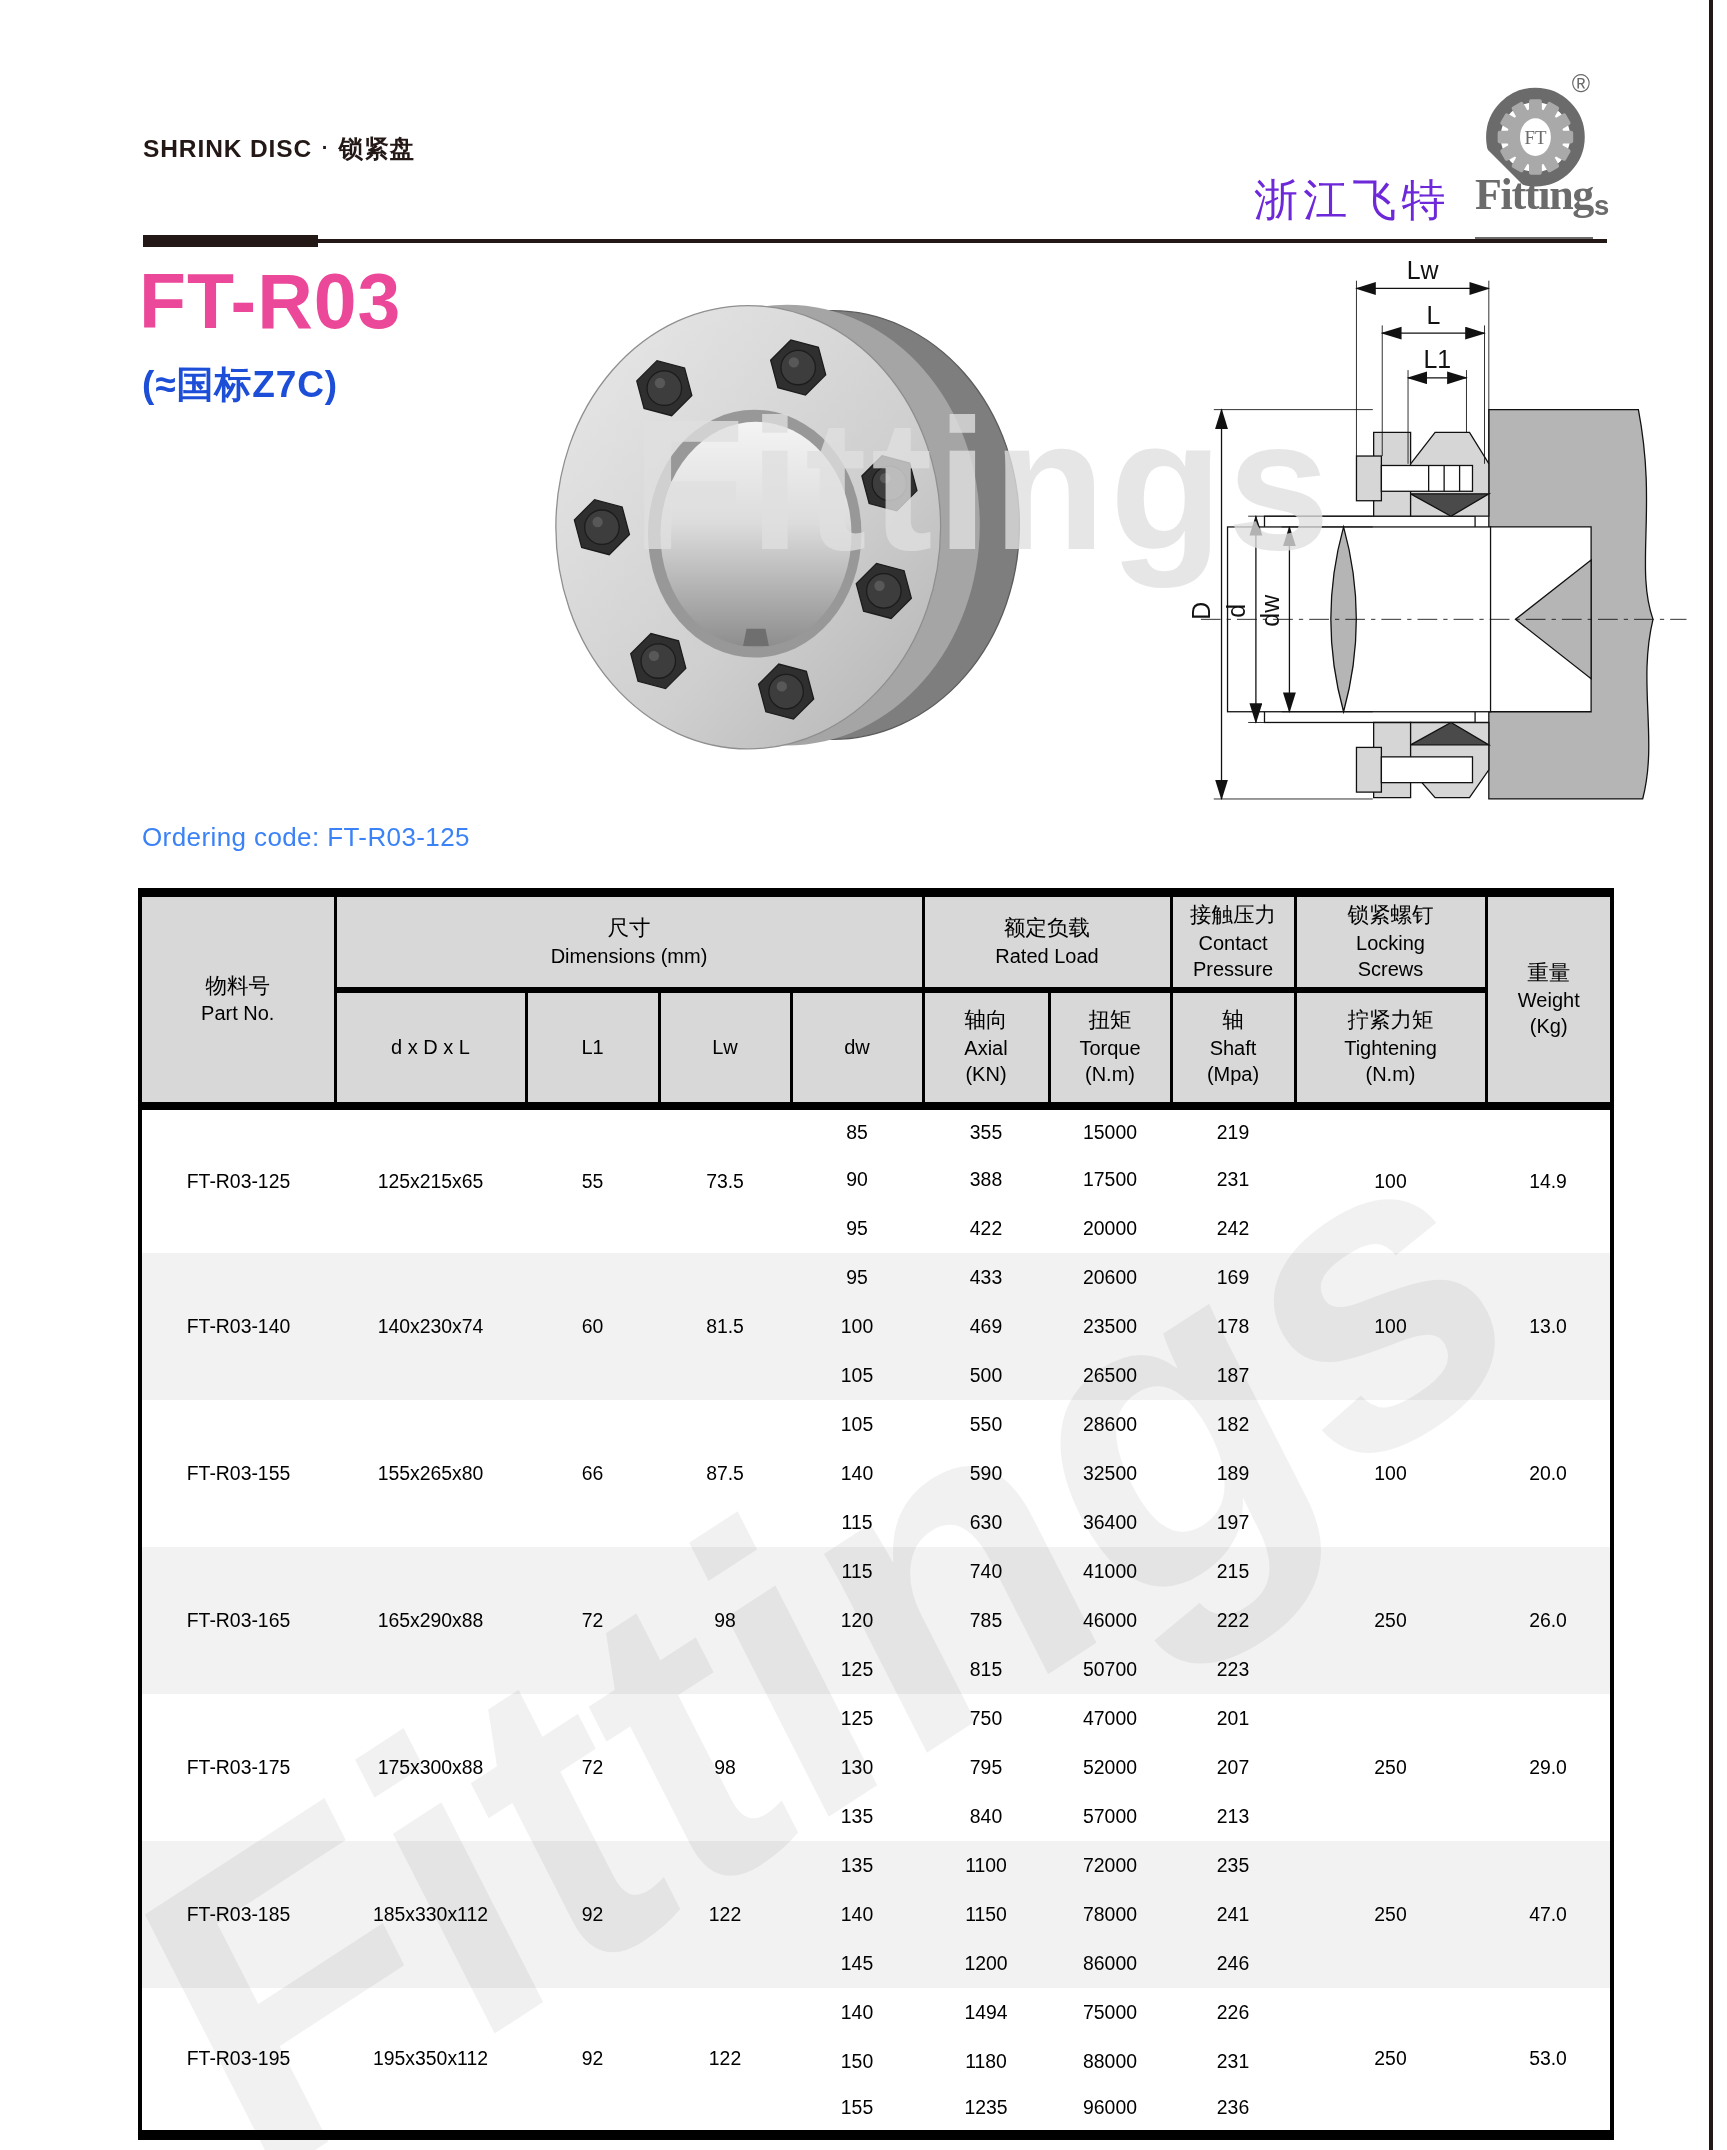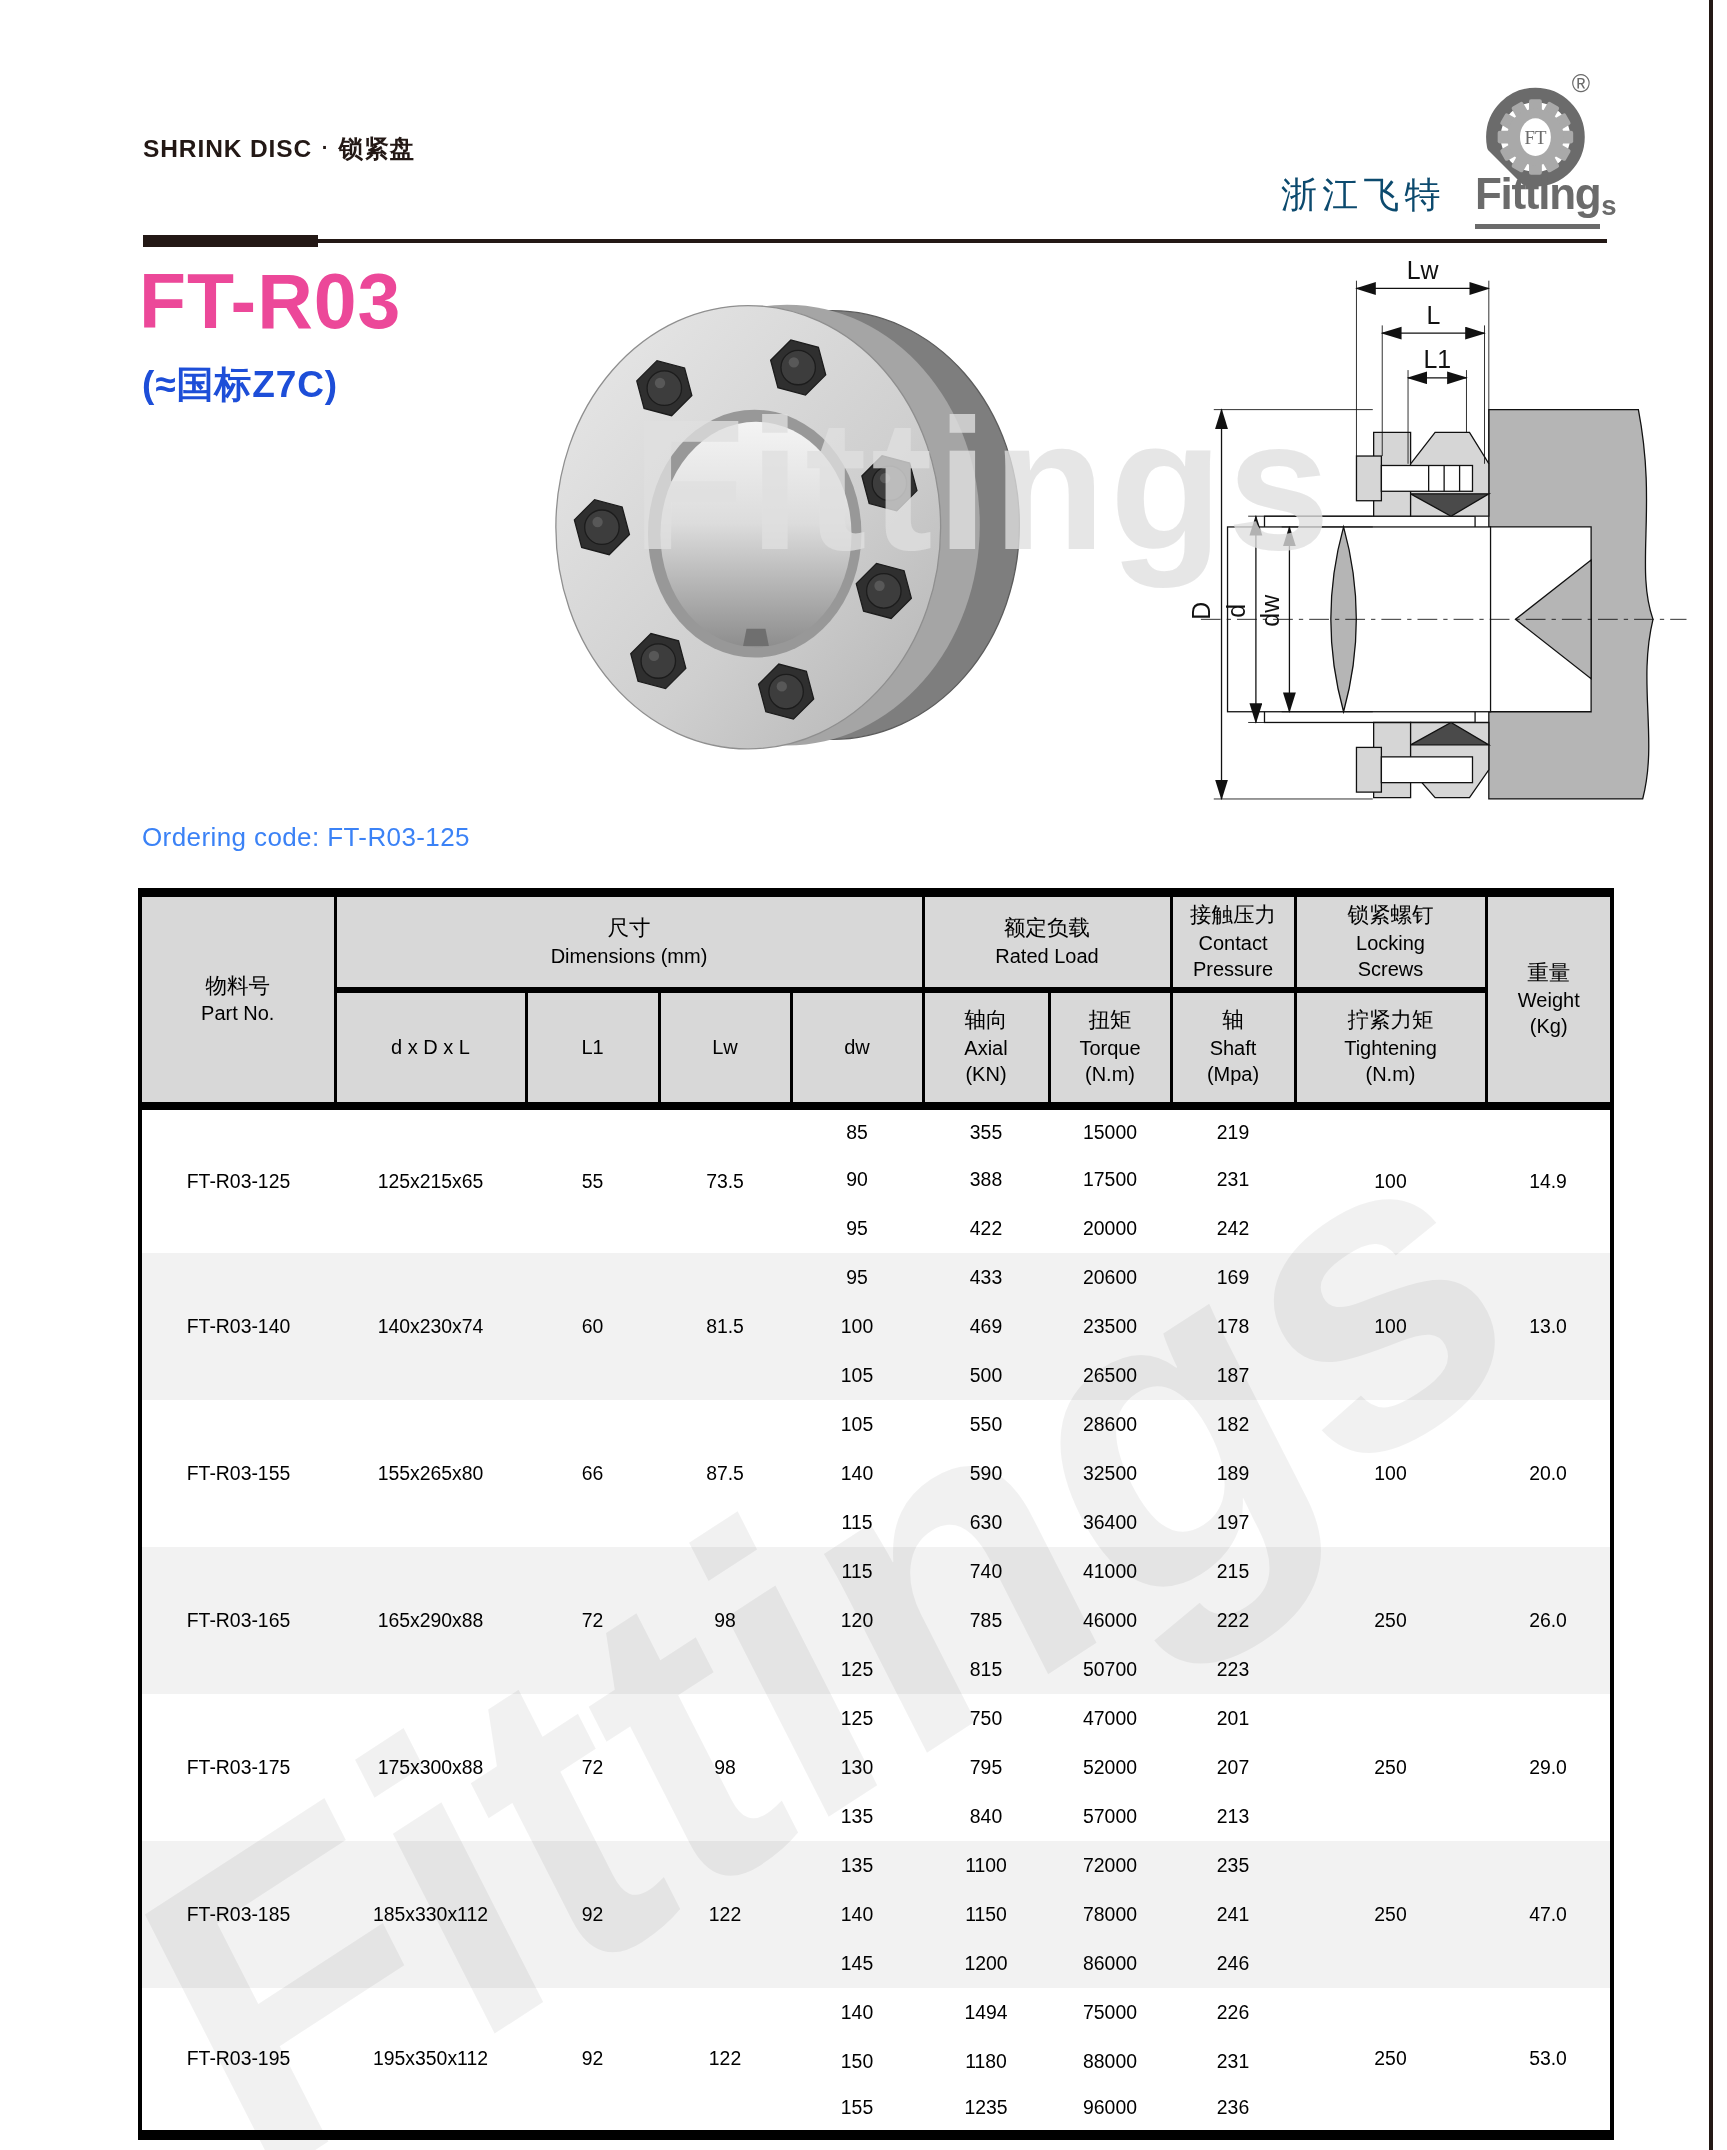--- a/index.html
+++ b/index.html
@@ -9,23 +9,23 @@
 
   
   .right-rule { position:absolute; left:1709px; top:0; width:4.3px; height:2317px; background:#231815; }
 
   
   .section-title { position:absolute; left:143px; top:132px; font-size:24.5px; font-weight:bold; color:#231815; letter-spacing:0.9px; white-space:nowrap; }
   .section-title .sep { margin:0 9.5px; font-size:20px; vertical-align:2.6px; }
   .rule-thick { position:absolute; left:143px; top:235px; width:175px; height:12px; background:#231815; }
   .rule-thin  { position:absolute; left:317px; top:239px; width:1290px; height:3.9px; background:#231815; }
 
-  .brand-cn { position:absolute; left:1281px; top:171px; font-size:36px; color:#0c4a6e; letter-spacing:5.2px; white-space:nowrap; }
+  .brand-cn { position:absolute; left:1254px; top:171px; font-size:44px; color:#6d28d9; letter-spacing:5.2px; white-space:nowrap; }
   .logotype { position:absolute; left:1475px; top:169px; color:#6b6b6b; white-space:nowrap; }
-  .logotype .word { font-size:44px; font-weight:800; letter-spacing:-1.3px; border-bottom:5.2px solid #6b6b6b; padding-bottom:6px; }
+  .logotype .word { font-size:44px; font-weight:800; letter-spacing:-1.3px; border-bottom:5.2px solid #6b6b6b; padding-bottom:18px;font-family:Liberation Serif, serif; }
   .logotype .sub { font-size:27.5px; font-weight:800; position:relative; top:6px; left:0.9px; }
 
   .model-title { position:absolute; left:139px; top:257px; font-size:77px; font-weight:bold; color:#ec4899; letter-spacing:0.9px; }
   .model-note  { position:absolute; left:142px; top:360px; font-size:37px; font-weight:bold; color:#1d4ed8; letter-spacing:0.9px; }
 
   .ordering { position:absolute; left:142px; top:822px; font-size:26px; color:#3b82f6; letter-spacing:0.4px; }
 
   
   .photo-wrap { position:absolute; left:490px; top:284px; width:538px; height:495px; }
   .draw-wrap  { position:absolute; left:1188px; top:241px; width:520px; height:559px; }

